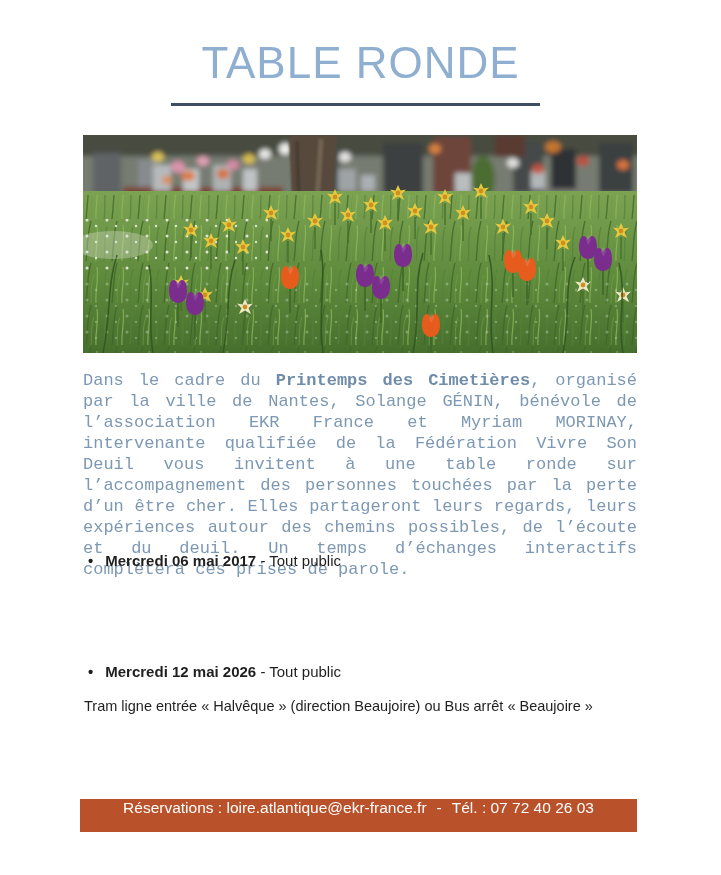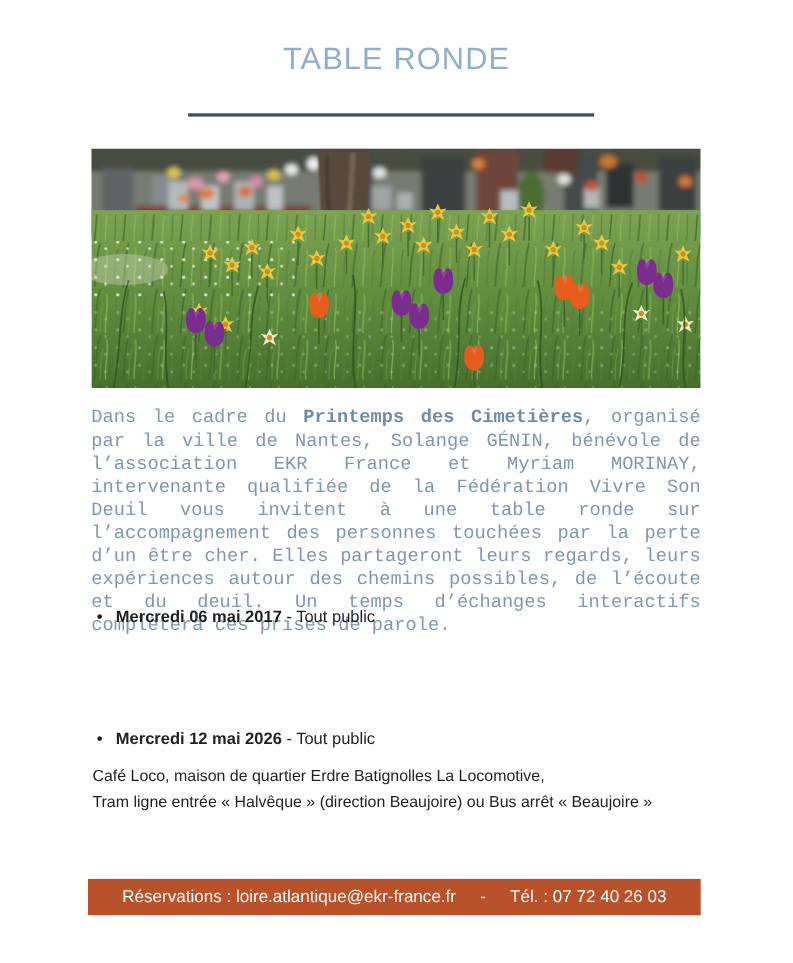--- a/index.html
+++ b/index.html
@@ -12,21 +12,21 @@
     margin: 0 auto;
     background: #ffffff;
     overflow: hidden;
   }
   .title {
     position: absolute;
     top: 38px;
     left: 0;
     width: 100%;
     text-align: center;
-    font-size: 28px;
+    font-size: 44px;
     font-weight: 300;
     letter-spacing: 1px;
     color: #8fafd0;
   }
   .title-divider {
     position: absolute;
     top: 103px;
     left: 171px;
     width: 369px;
     height: 2.5px;
@@ -75,24 +75,22 @@
   .l2 { top: 694px; }
   .footer-bar {
     position: absolute;
     top: 799px;
     left: 80px;
     width: 557px;
     height: 33px;
     background: #b9522b;
     color: #ffffff;
     display: flex;
-    align-items: center;
     justify-content: center;
     font-size: 15.5px;
-    gap: 12px;
   }
   .footer-bar .sep { margin: 0 10px; }
 </style>
 </head>
 <body>
 
 <div class="page">
 
   <h1 class="title">TABLE RONDE</h1>
 
@@ -252,21 +250,20 @@
   </div>
 
   <p class="intro"><span>Dans le cadre du </span><b>Printemps des Cimetières</b><span>, organisé par la ville de Nantes, Solange GÉNIN, bénévole de l’association EKR France et Myriam MORINAY, intervenante qualifiée de la Fédération Vivre Son Deuil vous invitent à une table ronde sur l’accompagnement des personnes touchées par la perte d’un être cher. Elles partageront leurs regards, leurs expériences autour des chemins possibles, de l’écoute et du deuil. Un temps d’échanges interactifs complètera ces prises de parole.</span></p>
 
   <div class="event-heading h1"><span class="bullet">•</span><span class="date">Mercredi 06 mai 2017</span> <span>- Tout public</span></div>
   <div class="event-lines l1">
   </div>
 
   <div class="event-heading h2"><span class="bullet">•</span><span class="date">Mercredi 12 mai 2026</span> <span>- Tout public</span></div>
   <div class="event-lines l2">
-    <div>Café Loco, maison de quartier Erdre Batignolles La Locomotive,</div>
     <div>Tram ligne entrée « Halvêque » (direction Beaujoire) ou Bus arrêt « Beaujoire »</div>
   </div>
 
   <div class="footer-bar">
     <span>Réservations : loire.atlantique@ekr-france.fr</span>
     <span class="sep">-</span>
     <span>Tél. : 07 72 40 26 03</span>
   </div>
 
 </div>

